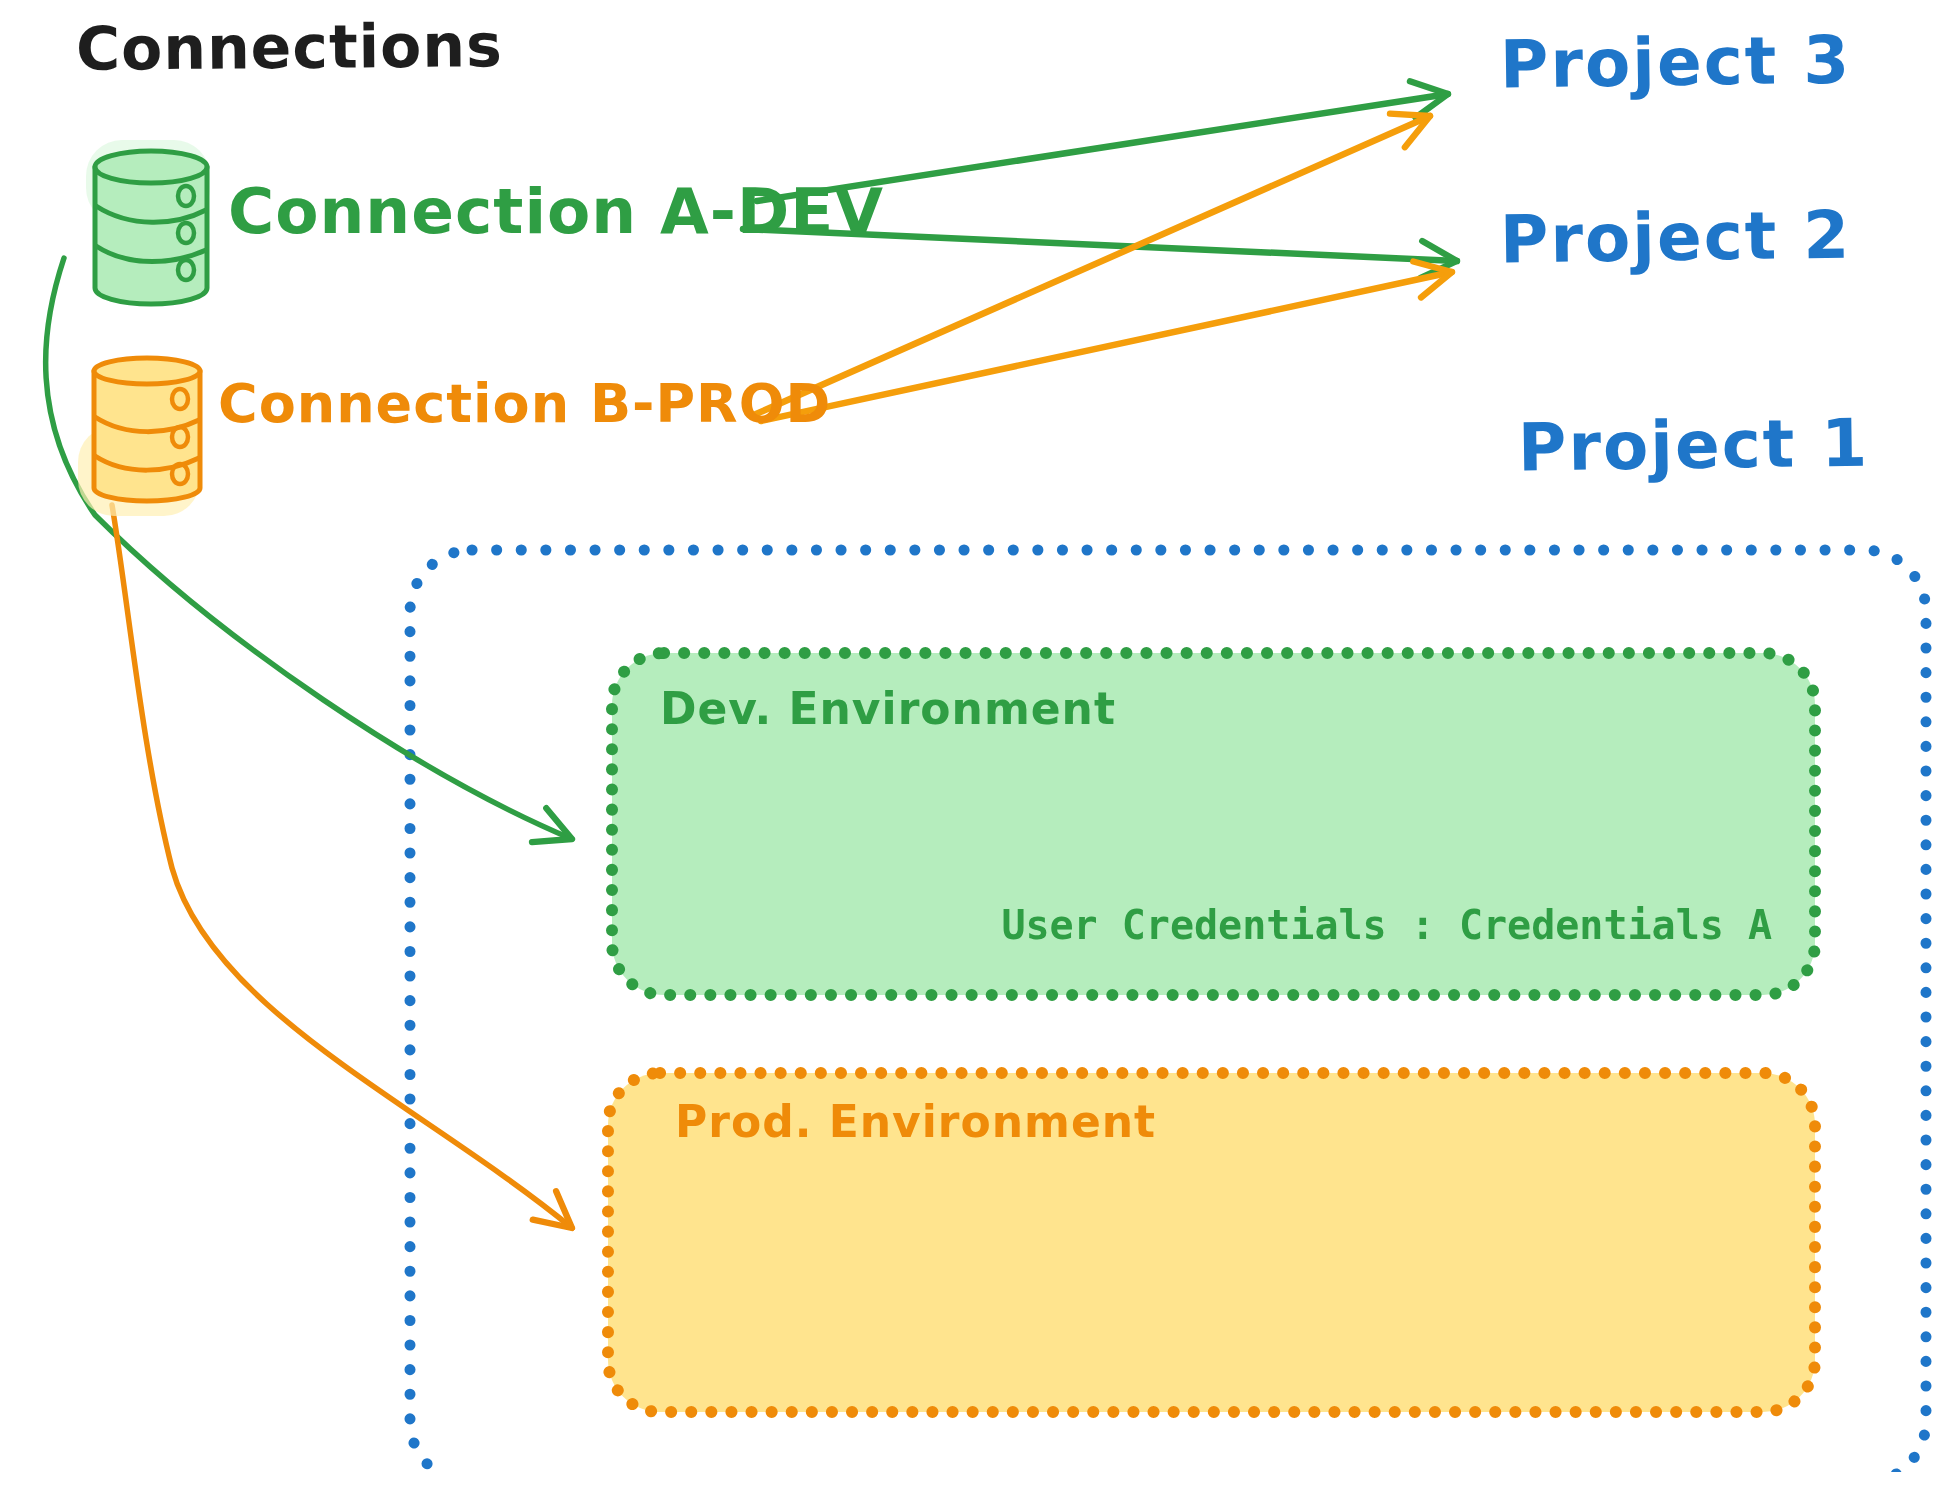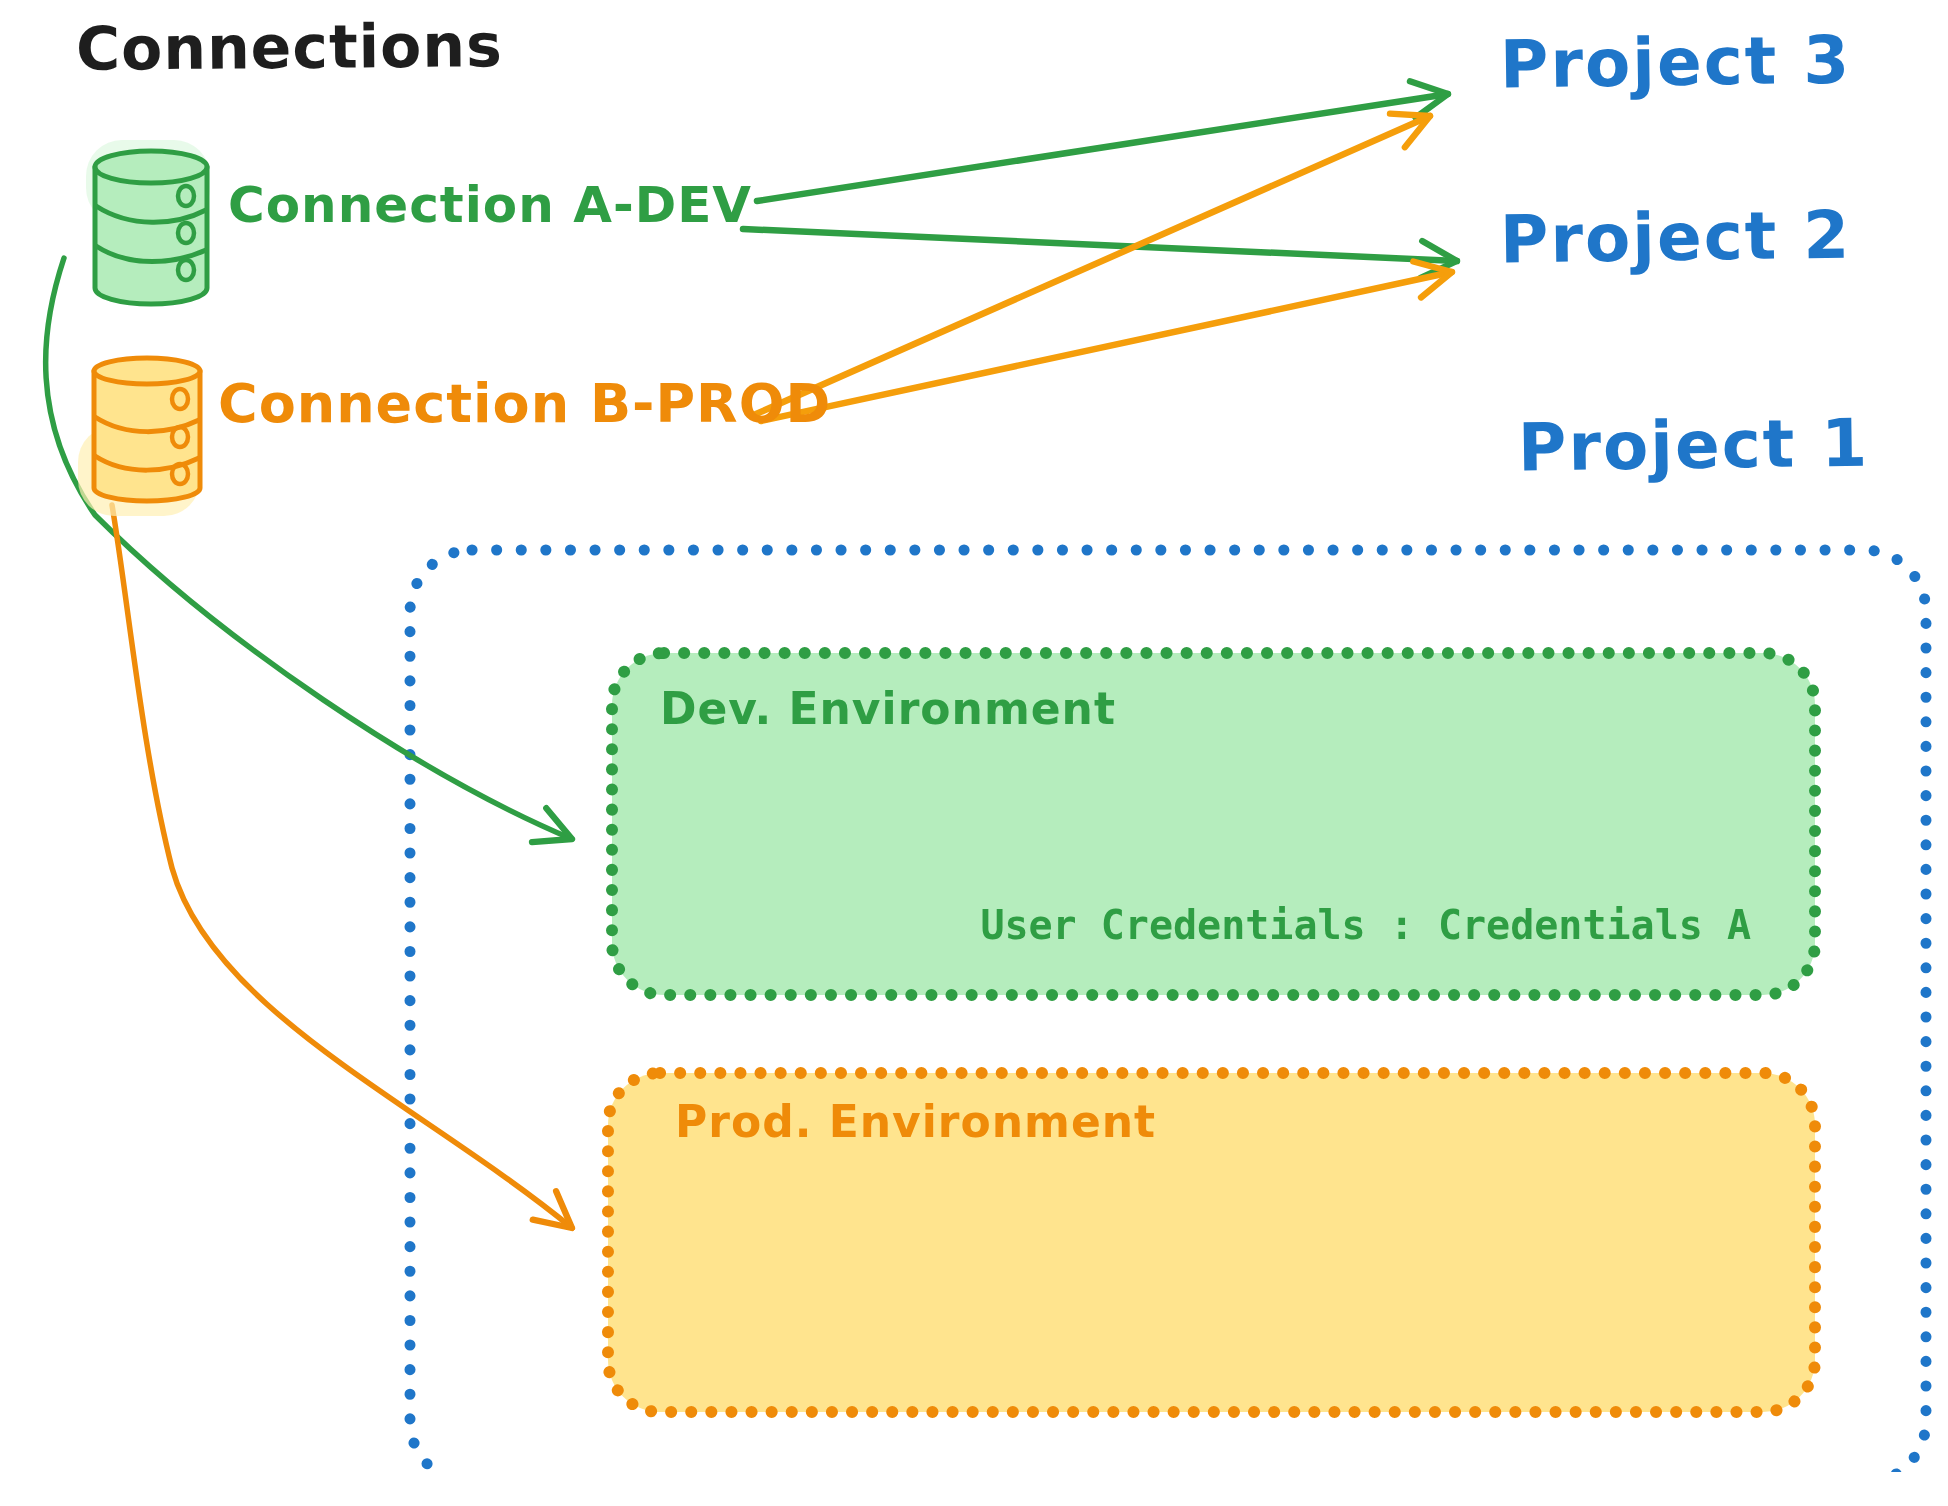--- a/index.html
+++ b/index.html
@@ -17,35 +17,35 @@
   .stage{
     position:relative;
     width:1948px;height:1472px;
     background:#ffffff;
     overflow:hidden;
     font-family:"DejaVu Sans", sans-serif;
   }
   .stage svg{position:absolute;left:0;top:0;}
   .lbl{position:absolute;white-space:nowrap;line-height:1;font-weight:700;}
   .lbl-title      {left:76px;  top:17px;   font-size:60px; color:var(--c-ink); letter-spacing:1px; transform:rotate(-0.5deg);}
-  .lbl-conn-a     {left:228px; top:180px;  font-size:50px; color:var(--c-green); letter-spacing:1px;text-align:right;}
+  .lbl-conn-a     {left:228px; top:180px;  font-size:63px; color:var(--c-green); letter-spacing:1px;text-align:right;}
   .lbl-conn-b     {left:218px; top:377px;  font-size:54px; color:var(--c-orange); letter-spacing:1px;}
   .lbl-project    {color:var(--c-blue); font-size:66px; letter-spacing:2px; transform:rotate(-0.8deg);}
   .lbl-p3         {left:1500px;top:30px;}
   .lbl-p2         {left:1500px;top:205px;}
   .lbl-p1         {left:1518px;top:413px;}
   .lbl-env-title  {font-size:44px; letter-spacing:1px;}
   .lbl-dev-title  {left:660px; top:687px;  color:var(--c-green);}
   .lbl-prod-title {left:675px; top:1100px; color:var(--c-orange);}
   .lbl-cred{
     position:absolute;white-space:nowrap;line-height:1;
     font-family:"DejaVu Sans Mono", monospace;
     font-size:40px;font-weight:700;
   }
-  .lbl-dev-cred   {right:197px; top:905px;  color:var(--c-green);margin-left:15px;}
+  .lbl-dev-cred   {right:176px; top:905px;  color:var(--c-green);margin-left:15px;}
   .lbl-prod-cred  {right:186px; top:1327px; color:var(--c-orange);}
 </style>
 </head>
 <body>
 
 <div class="stage">
 
   <svg width="1948" height="1506" viewBox="0 0 1948 1506">
     <defs>
       <marker id="mk-green" viewBox="0 0 40 40" refX="37" refY="20" markerWidth="46" markerHeight="46" orient="auto" markerUnits="userSpaceOnUse">

